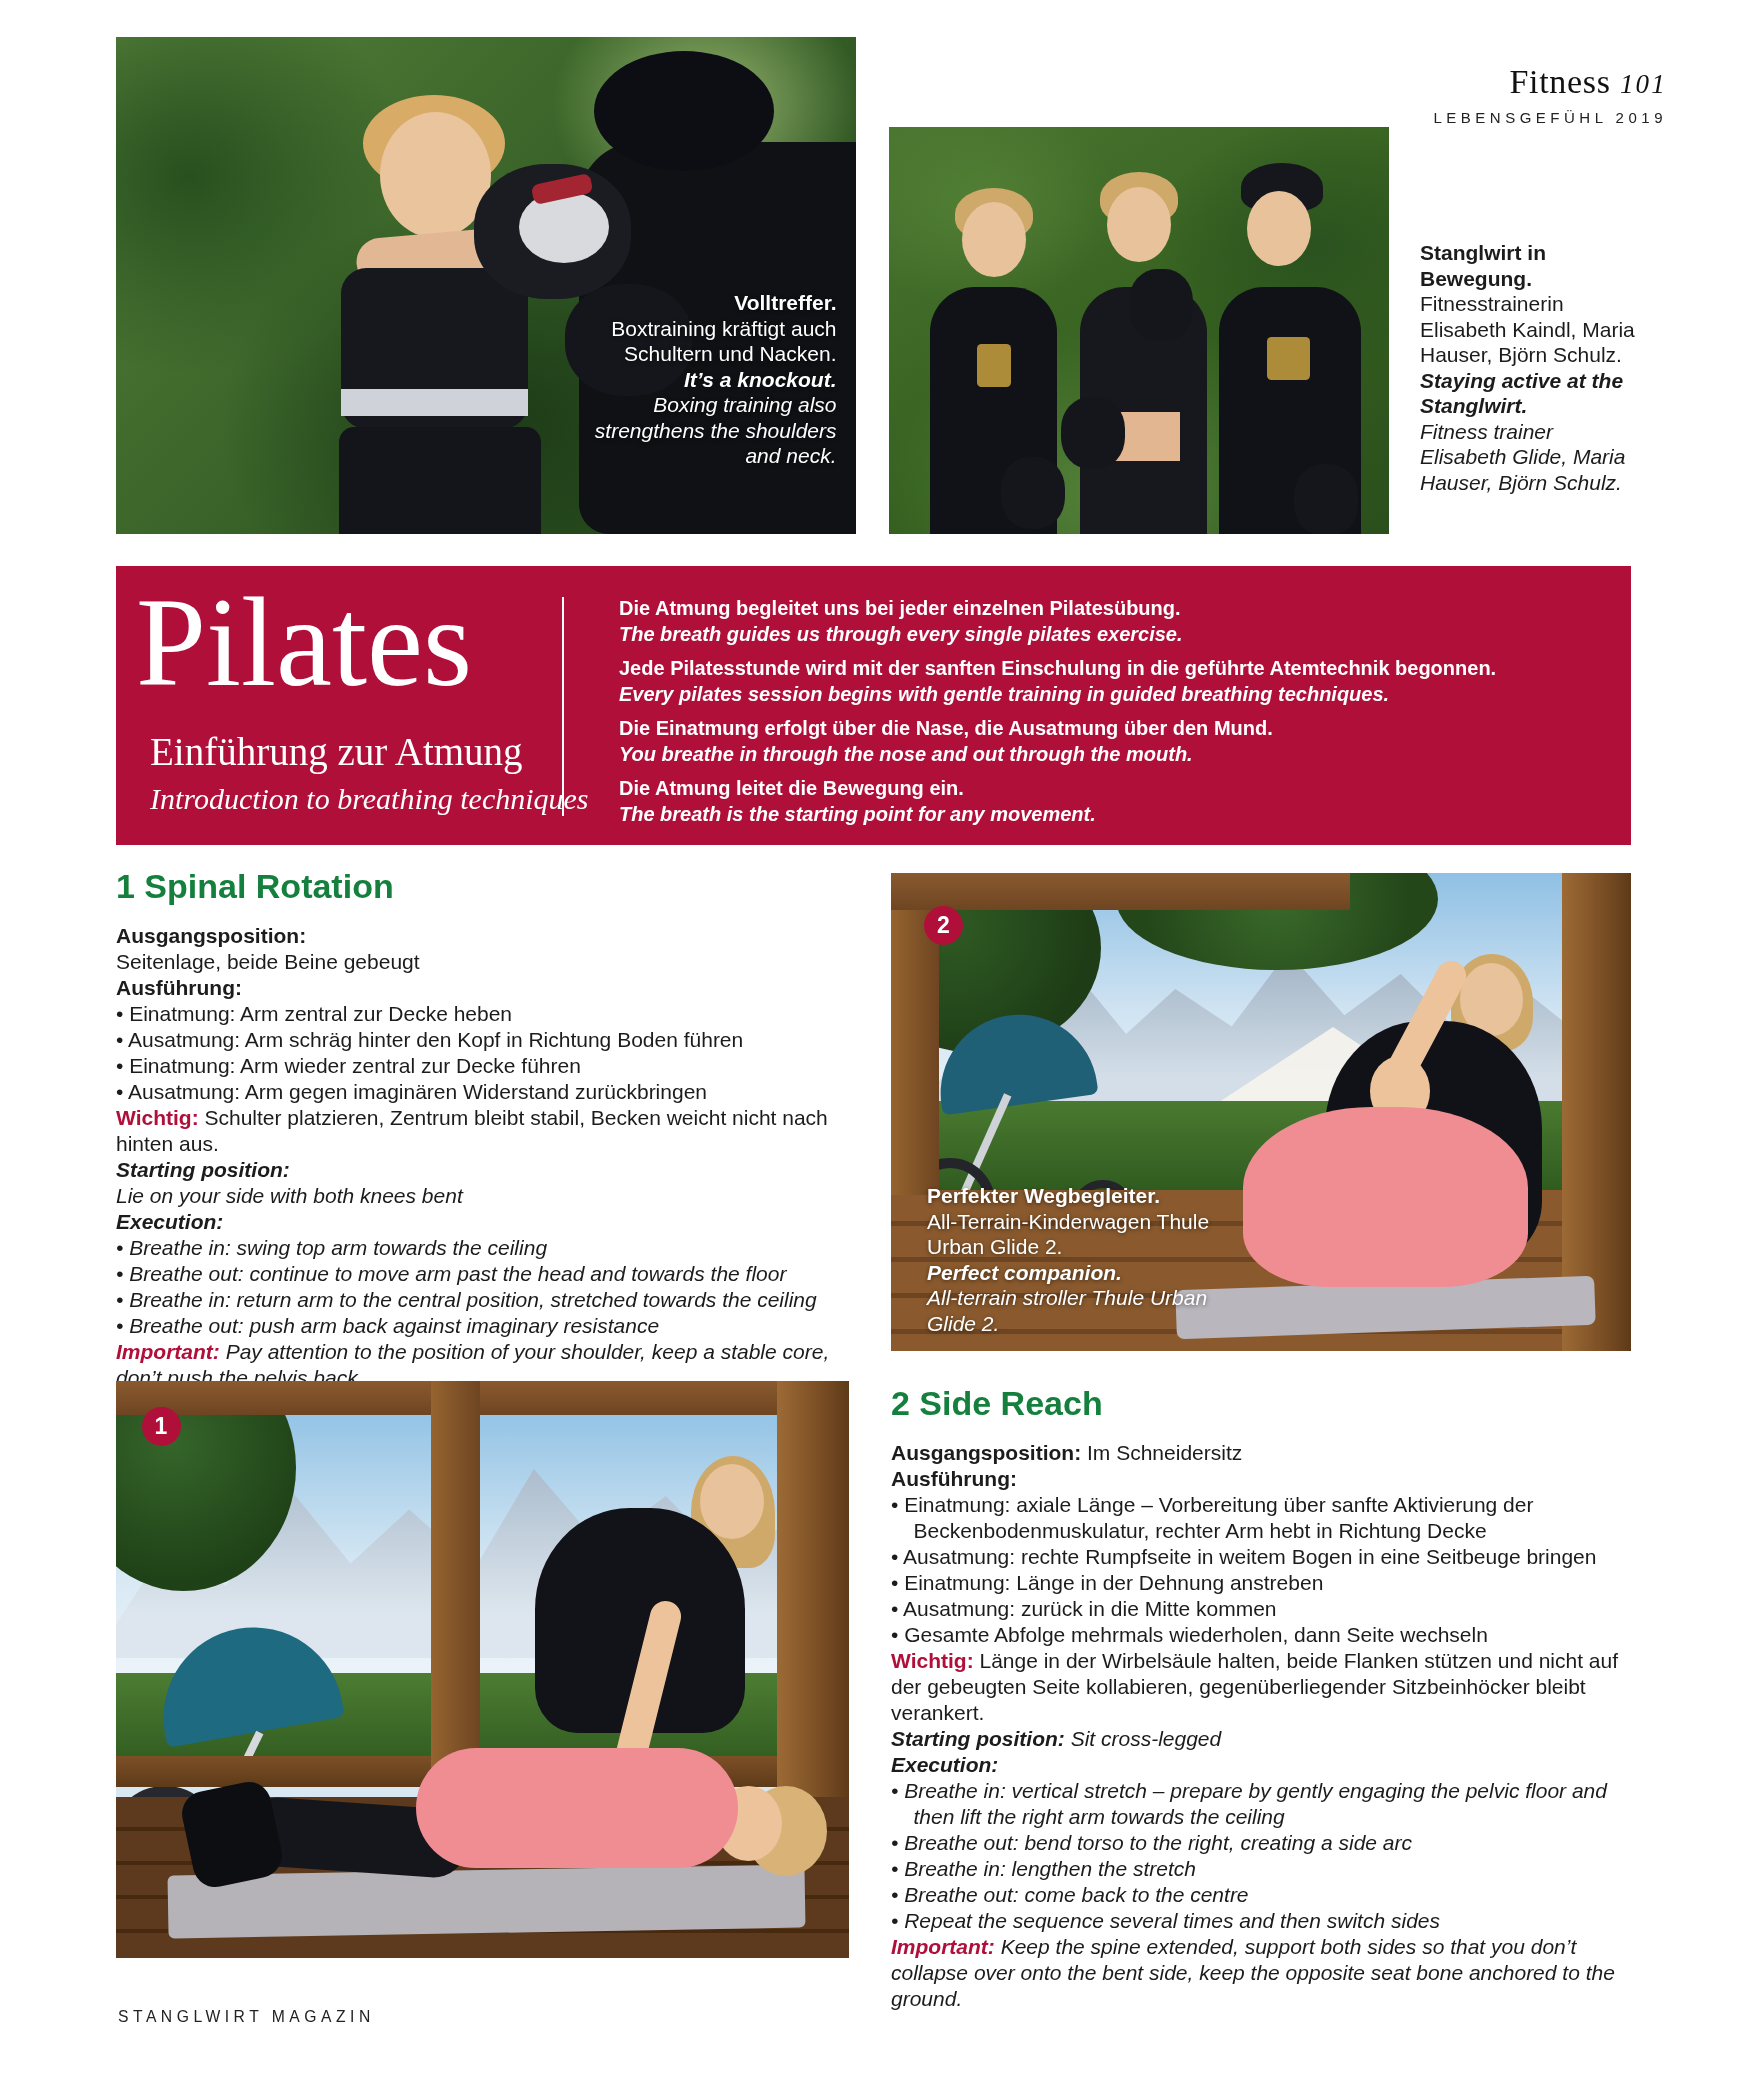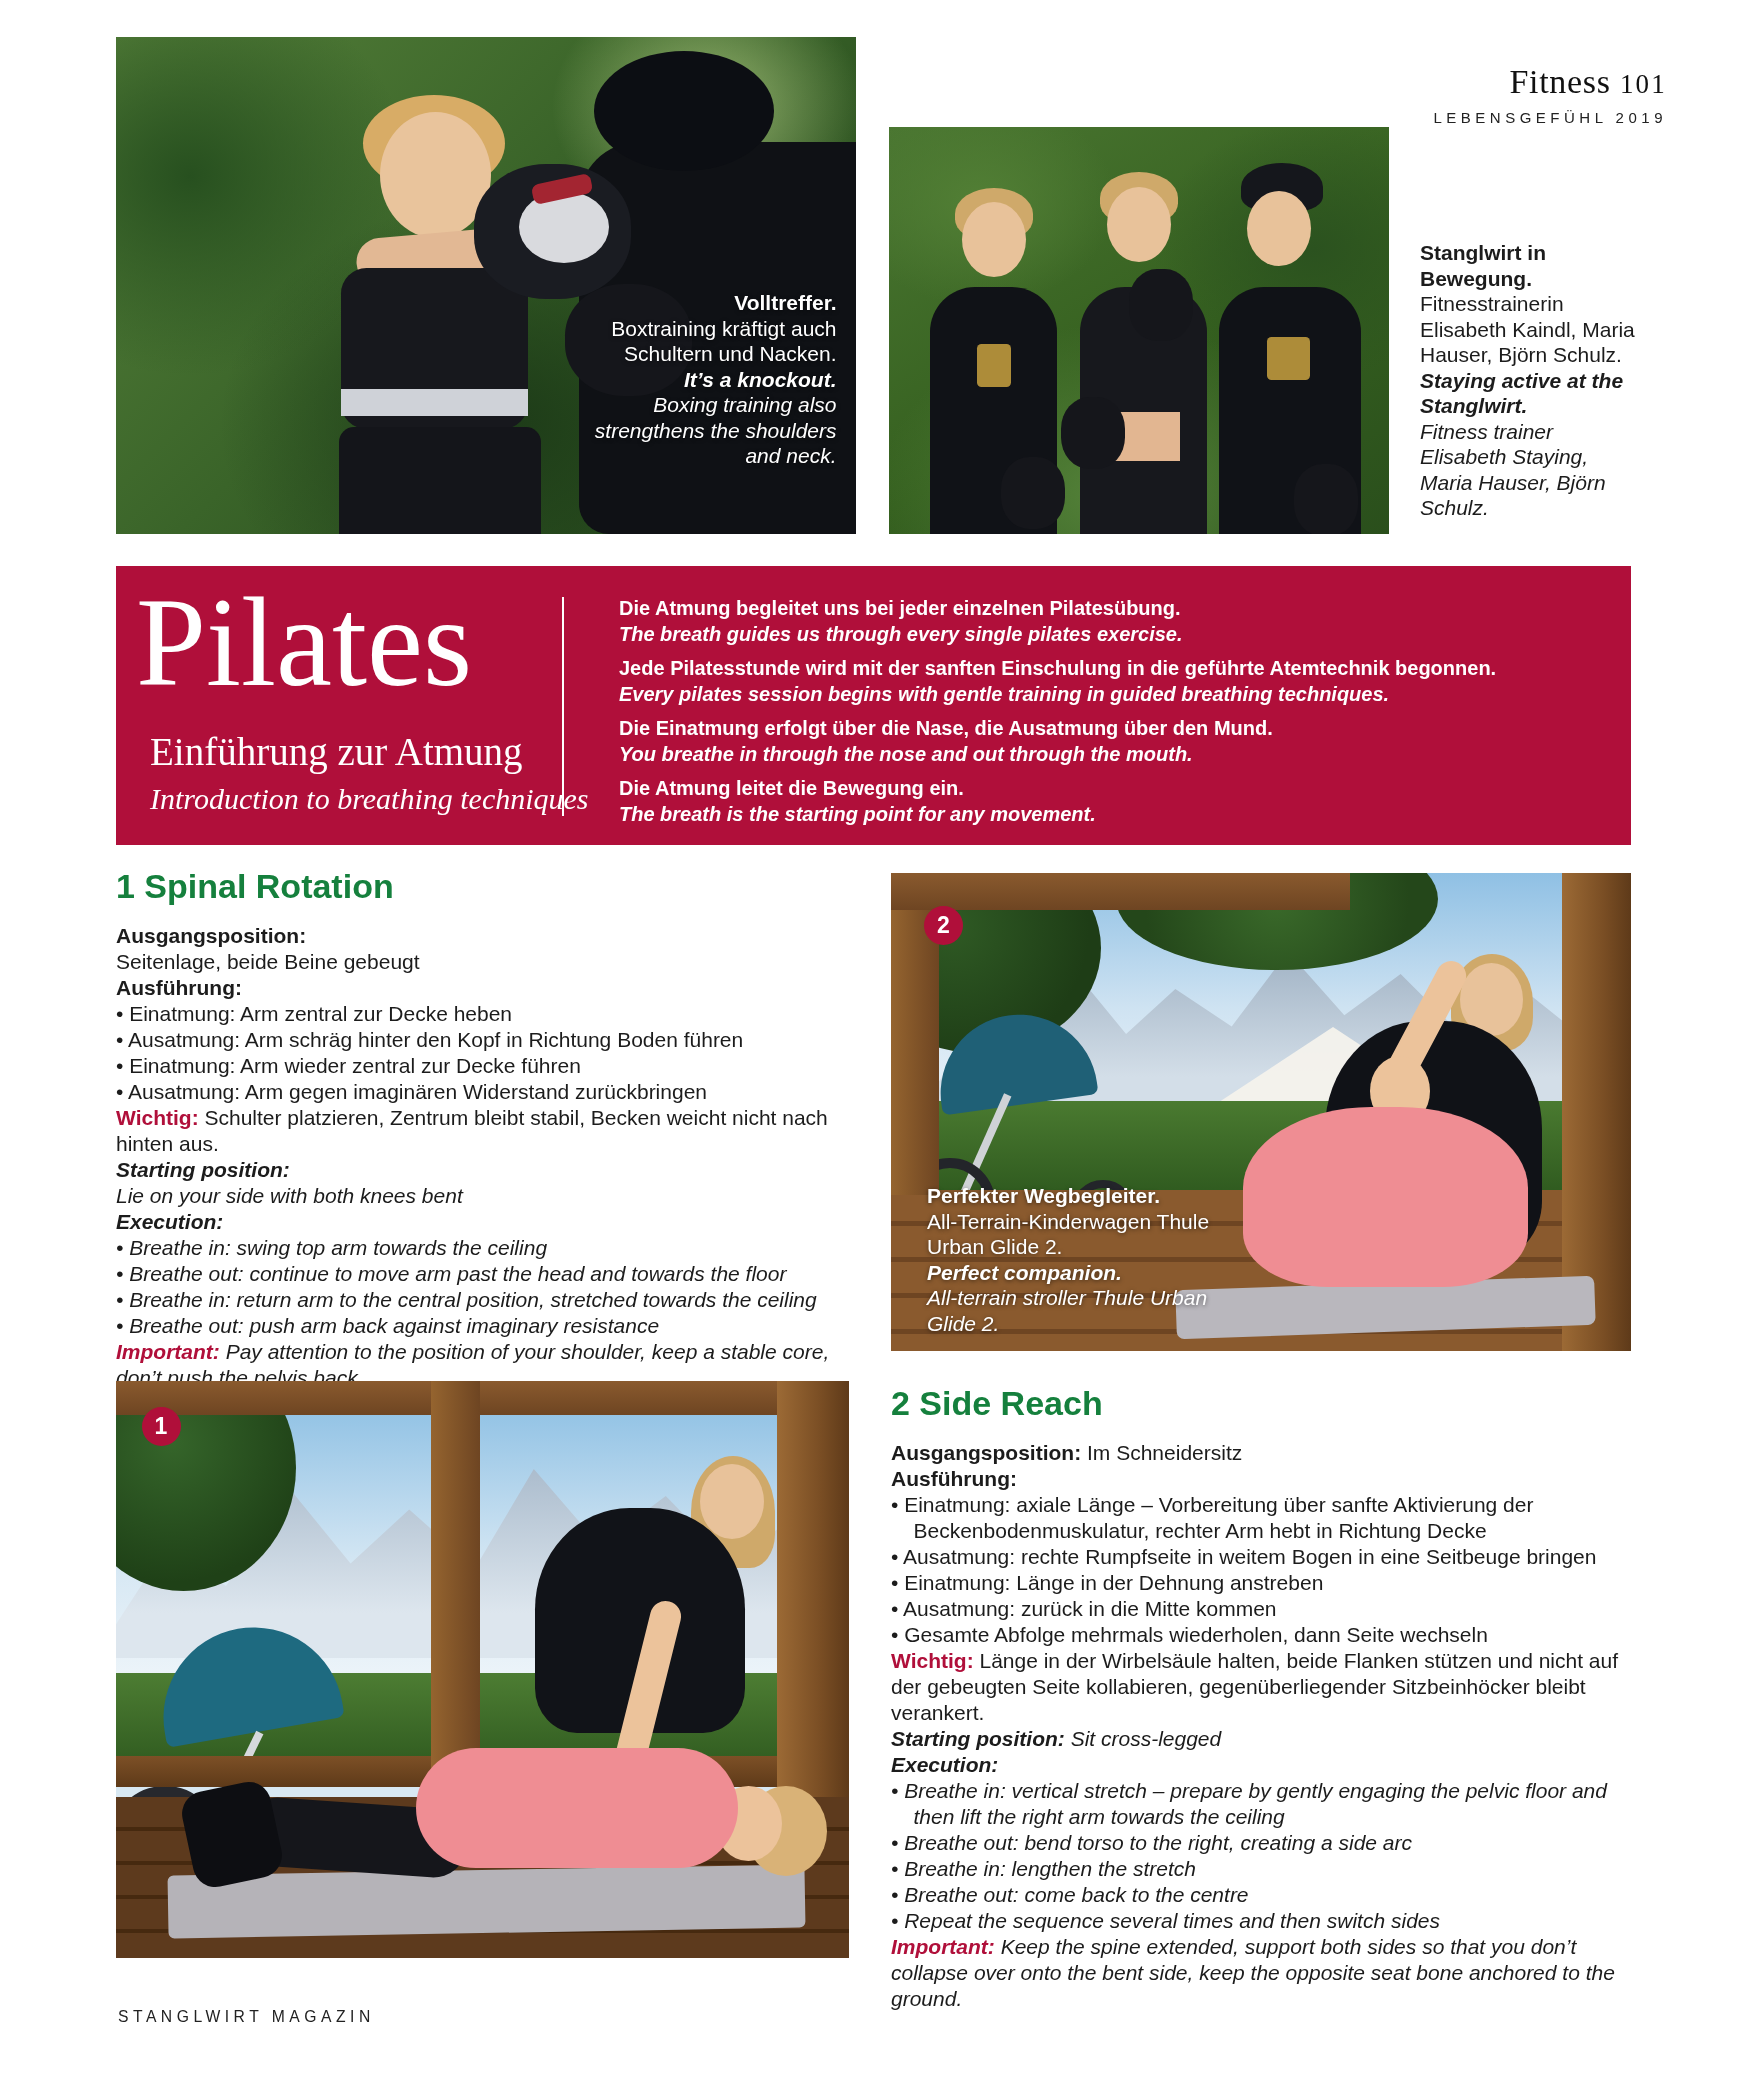--- a/index.html
+++ b/index.html
@@ -2,21 +2,21 @@
 <html style="font-size:12px"><head>
 <meta charset="utf-8">
 <style>
   html,body{margin:0;padding:0;background:#ffffff;}
   .page{position:relative;width:1748px;height:2097px;background:#ffffff;overflow:hidden;
         font-family:"Liberation Sans",sans-serif;color:#1c1c1c;}
 
   
   .header{position:absolute;top:63px;right:81px;text-align:right;}
   .h-title{font-family:"Liberation Serif",serif;font-size:34px;color:#111;letter-spacing:0.7px;}
-  .h-num{font-size:27px;letter-spacing:2.2px;}
+  .h-num{font-size:27px;letter-spacing:2.2px;font-style:italic;}
   .h-issue{margin-top:7.5px;font-size:15px;letter-spacing:4.5px;color:#222;}
 
   
   .photo{position:absolute;overflow:hidden;}
   .abs{position:absolute;}
   .badge{position:absolute;width:39px;height:39px;border-radius:50%;background:#B00F3A;
          color:#fff;font-weight:700;font-size:23px;display:flex;align-items:center;justify-content:center;}
   .photo-cap{position:absolute;color:#fff;font-size:21px;line-height:25.5px;text-shadow:0 0.7px 4.5px rgba(0,0,0,.55);}
   .cap-seg{display:block;}
   .b{font-weight:700;}
@@ -201,21 +201,21 @@
     <div class="t-cap" style="left:352px;top:36px;"></div>
     <div class="t-head" style="left:358px;top:64px;"></div>
     <div class="t-logo" style="left:378px;top:210px;width:43px;"></div>
     <div class="t-glove" style="left:405px;top:337px;"></div>
   </div>
 
   <div class="caption-trainers">
     <span class="cap-seg b">Stanglwirt in Bewegung.</span>
     <span class="cap-seg">Fitnesstrainerin Elisabeth Kaindl, Maria Hauser, Björn Schulz.</span>
     <span class="cap-seg bi">Staying active at the Stanglwirt.</span>
-    <span class="cap-seg i">Fitness trainer Elisabeth Staying, Maria Hauser, Björn Schulz.</span>
+    <span class="cap-seg i">Fitness trainer Elisabeth Glide, Maria Hauser, Björn Schulz.</span>
   </div>
 
   <div class="banner">
     <div class="banner-title">Pilates</div>
     <div class="banner-sub-de">Einführung zur Atmung</div>
     <div class="banner-sub-en">Introduction to breathing techniques</div>
     <div class="banner-divider"></div>
     <div class="banner-right">
       <div class="bp">
         <div class="bp-de">Die Atmung begleitet uns bei jeder einzelnen Pilatesübung.</div>

